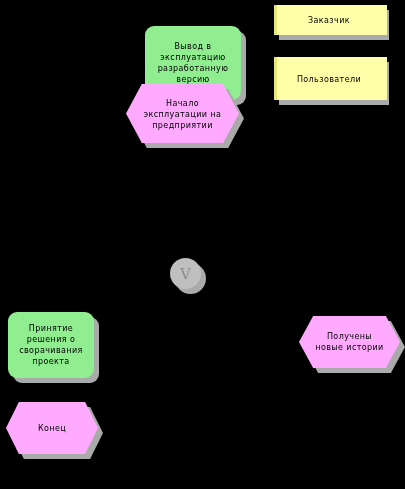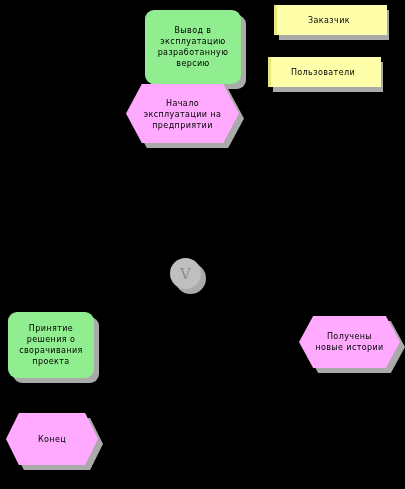--- a/index.html
+++ b/index.html
@@ -130,36 +130,36 @@
       <line x1="190" y1="232" x2="190" y2="259"></line>
       <line x1="190" y1="295" x2="190" y2="306"></line>
       <line x1="190" y1="306" x2="52" y2="306"></line>
       <line x1="52" y1="306" x2="52" y2="312"></line>
       <line x1="190" y1="306" x2="348" y2="306"></line>
       <line x1="348" y1="306" x2="348" y2="316"></line>
       <line x1="52" y1="380" x2="52" y2="414"></line>
     </g>
   </svg>
 
-  <div class="node activity" style="left:145px; top:10px; width:96px; height:74px;">
+  <div class="node activity" style="left:145px; top:26px; width:96px; height:74px;">
     <div class="shadow"></div>
     <div class="body"></div>
     <div class="label">Вывод в
 эксплуатацию
 разработанную
 версию</div>
   </div>
 
   <div class="node actor" style="left:274px; top:5px; width:110px; height:30px;">
     <div class="shadow"></div>
     <div class="body"></div>
     <div class="label">Заказчик</div>
   </div>
 
-  <div class="node actor" style="left:268px; top:57px; width:110px; height:30px;">
+  <div class="node actor" style="left:274px; top:57px; width:110px; height:43px;">
     <div class="shadow"></div>
     <div class="body"></div>
     <div class="label">Пользователи</div>
   </div>
 
   <div class="node hex" style="left:126px; top:84px; width:113px; height:59px;">
     <div class="shadow"></div>
     <div class="body"></div>
     <div class="label">Начало
 эксплуатации на
@@ -182,19 +182,19 @@
 проекта</div>
   </div>
 
   <div class="node hex" style="left:299px; top:316px; width:101px; height:52px;">
     <div class="shadow"></div>
     <div class="body"></div>
     <div class="label">Получены
 новые истории</div>
   </div>
 
-  <div class="node hex" style="left:6px; top:413px; width:92px; height:52px;">
+  <div class="node hex" style="left:6px; top:402px; width:92px; height:52px;">
     <div class="shadow"></div>
     <div class="body"></div>
     <div class="label">Конец</div>
   </div>
 
 </div>
 
 </body></html>

